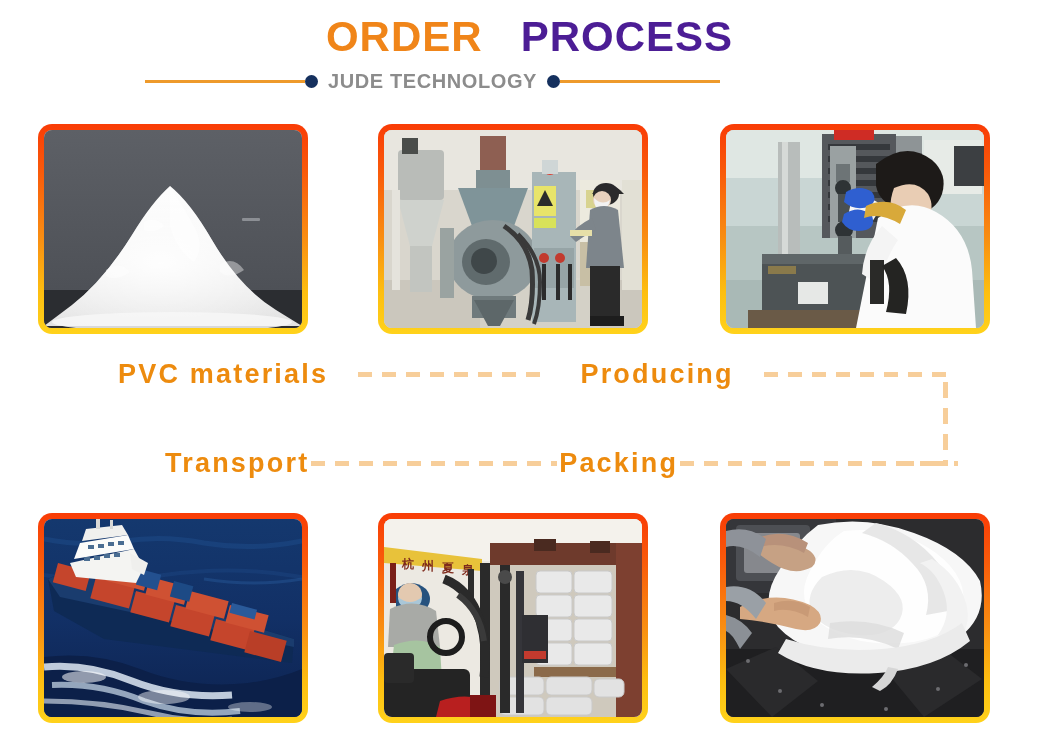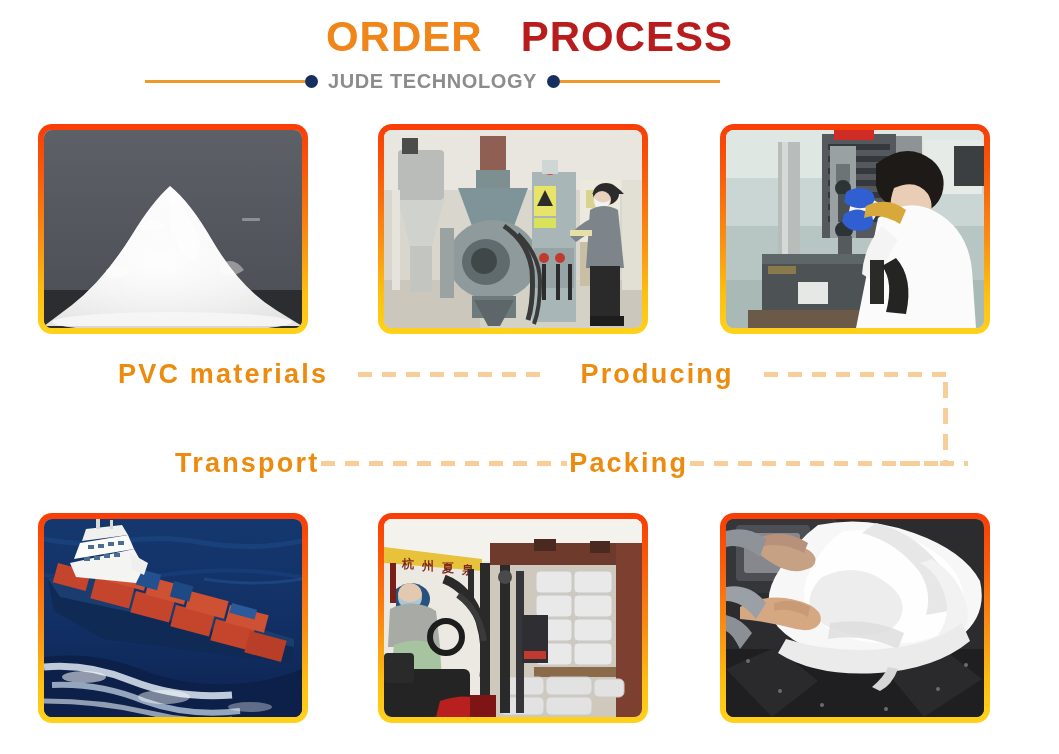--- a/index.html
+++ b/index.html
@@ -28,21 +28,21 @@
     left: 0; top: 12px;
     width: 1059px;
     text-align: center;
     font-size: 42px;
     font-weight: bold;
     letter-spacing: 1px;
     white-space: nowrap;
     line-height: 50px;
   }
   #main-title .word-orange { color: #F08519; }
-  #main-title .word-navy   { color: #b91c1c; }
+  #main-title .word-navy   { color: #4c1d95; }
 
   #subtitle-row {
     position: absolute;
     left: 0; top: 66px;
     width: 865px;
     height: 30px;
     display: flex;
     align-items: center;
     justify-content: center;
   }
@@ -99,21 +99,21 @@
 
   
   .step-row {
     position: absolute;
     height: 40px;
     display: flex;
     align-items: center;
     white-space: nowrap;
   }
   #step-row-top    { left: 118px; top: 354px;  width: 840px; gap: 28px; }
-  #step-row-bottom { left: 175px; top: 443px; width: 795px; }
+  #step-row-bottom { left: 165px; top: 443px; width: 795px; }
 
   .step-label {
     color: #ED8B0E;
     font-size: 27px;
     font-weight: bold;
     letter-spacing: 2.2px;
     line-height: 34px;
     flex: 0 0 auto;
   }
   .step-connector {

